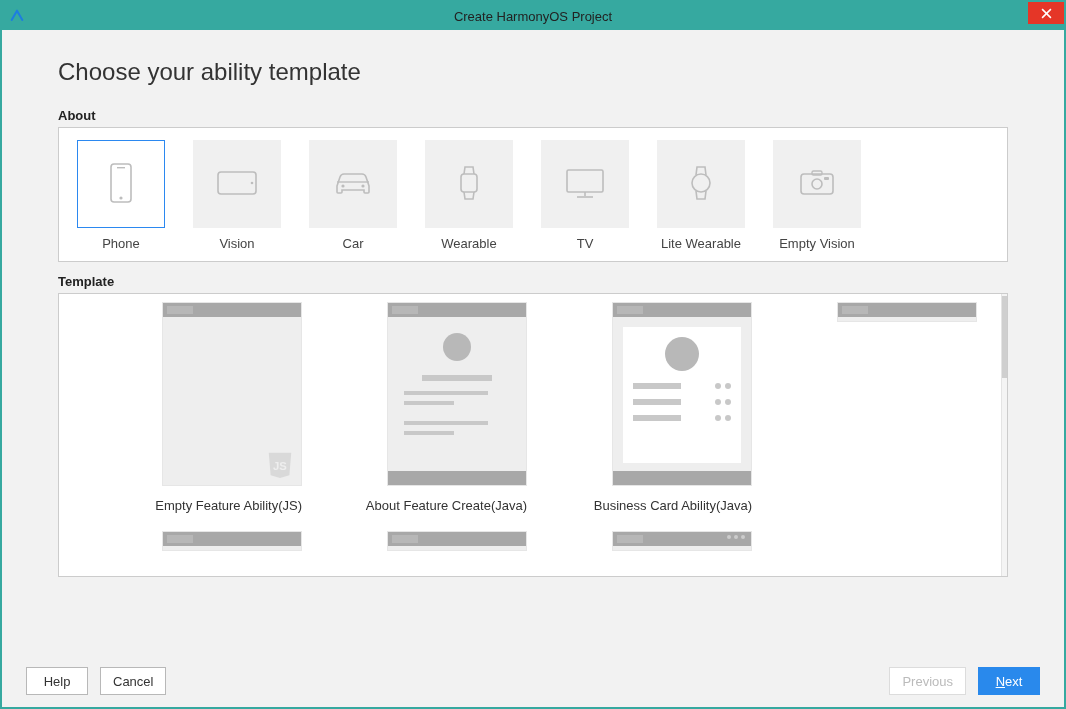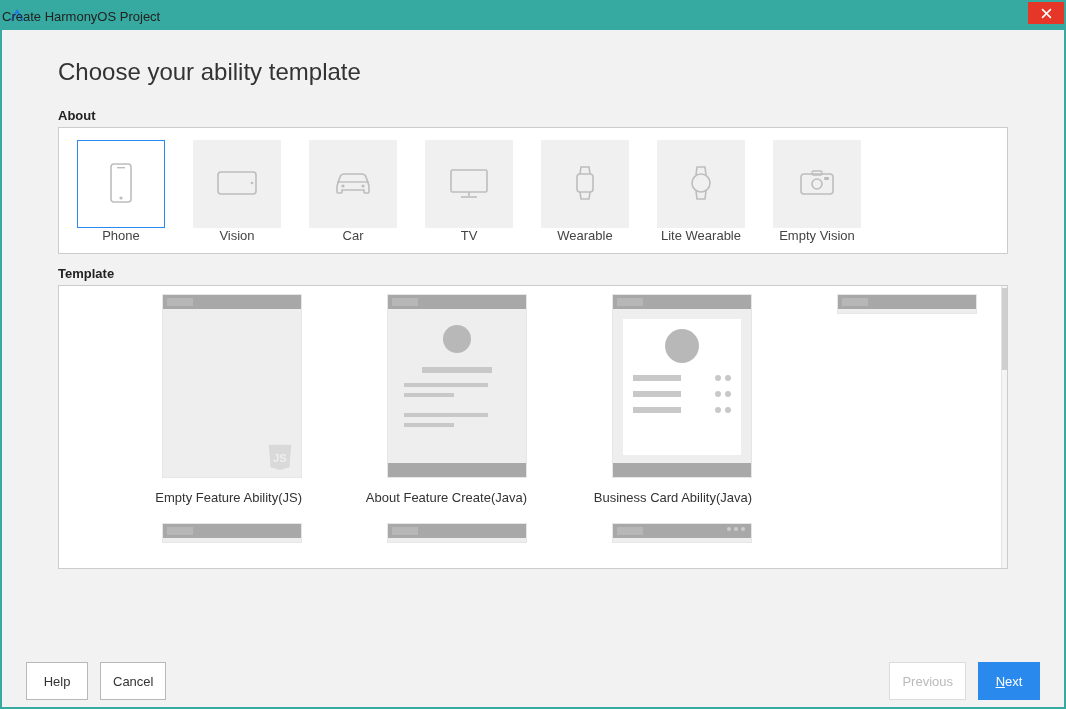--- a/index.html
+++ b/index.html
@@ -23,20 +23,21 @@
     position:relative;
   }
   .titlebar .logo {
     width:18px; height:18px;
     margin-left:6px;
     display:flex; align-items:center; justify-content:center;
   }
   .titlebar .title {
     position:absolute;
     left:0; right:0;
+    text-align:center;
     color:#222;
     font-size:13px;
     pointer-events:none;
   }
   .titlebar .close-btn {
     position:absolute;
     right:0; top:0;
     width:36px; height:22px;
     background:#e53627;
     display:flex; align-items:center; justify-content:center;
@@ -82,20 +83,21 @@
     background:#f0f0f0;
     display:flex; align-items:center; justify-content:center;
     color:#b8b8b8;
     position:relative;
   }
   .device.selected .device-box {
     background:#fff;
     border:1.5px solid #2b88f0;
   }
   .device-label {
+    margin-top:8px;
     font-size:13px;
     color:#444;
   }
   
   .template-section { margin-top:12px; }
   .template-scroll {
     position:relative;
     overflow:hidden;
     height:282px;
   }
@@ -203,21 +205,21 @@
     position:absolute;
     left:0; right:0; bottom:0;
     height:52px;
     display:flex;
     align-items:center;
     padding:0 24px;
     gap:12px;
   }
   .btn {
     min-width:62px;
-    height:38px;
+    height:28px;
     padding:0 12px;
     border:1px solid #b8b8b8;
     background:#fff;
     font-size:13px;
     color:#333;
     cursor:pointer;
     display:flex; align-items:center; justify-content:center;
   }
   .btn.disabled {
     color:#bbb;
@@ -291,40 +293,40 @@
                 <line x1="5" y1="14" x2="37" y2="14" stroke="#bdbdbd" stroke-width="1.4"></line>
               </svg>
           </span>
         </div>
         <div class="device-label">Car</div>
       </div>
 
       <div class="device">
         <div class="device-box">
           <span>
+            <svg width="26" height="38" viewBox="0 0 26 38">
+                <rect x="5" y="10" width="16" height="18" rx="3" fill="none" stroke="#bdbdbd" stroke-width="1.6"></rect>
+                <path d="M8 10 L9 3 L17 3 L18 10 M8 28 L9 35 L17 35 L18 28" fill="none" stroke="#bdbdbd" stroke-width="1.6"></path>
+              </svg>
+          </span>
+        </div>
+        <div class="device-label">Wearable</div>
+      </div>
+
+      <div class="device">
+        <div class="device-box">
+          <span>
             <svg width="40" height="32" viewBox="0 0 40 32">
                 <rect x="2" y="3" width="36" height="22" rx="1.5" fill="none" stroke="#bdbdbd" stroke-width="1.6"></rect>
                 <line x1="20" y1="25" x2="20" y2="29" stroke="#bdbdbd" stroke-width="1.6"></line>
                 <line x1="12" y1="30" x2="28" y2="30" stroke="#bdbdbd" stroke-width="1.6"></line>
               </svg>
           </span>
         </div>
         <div class="device-label">TV</div>
-      </div>
-
-      <div class="device">
-        <div class="device-box">
-          <span>
-            <svg width="26" height="38" viewBox="0 0 26 38">
-                <rect x="5" y="10" width="16" height="18" rx="3" fill="none" stroke="#bdbdbd" stroke-width="1.6"></rect>
-                <path d="M8 10 L9 3 L17 3 L18 10 M8 28 L9 35 L17 35 L18 28" fill="none" stroke="#bdbdbd" stroke-width="1.6"></path>
-              </svg>
-          </span>
-        </div>
-        <div class="device-label">Wearable</div>
       </div>
 
       <div class="device">
         <div class="device-box">
           <span>
             <svg width="26" height="38" viewBox="0 0 26 38">
                 <circle cx="13" cy="19" r="9" fill="none" stroke="#bdbdbd" stroke-width="1.6"></circle>
                 <path d="M8 11 L9 3 L17 3 L18 11 M8 27 L9 35 L17 35 L18 27" fill="none" stroke="#bdbdbd" stroke-width="1.6"></path>
               </svg>
           </span>

